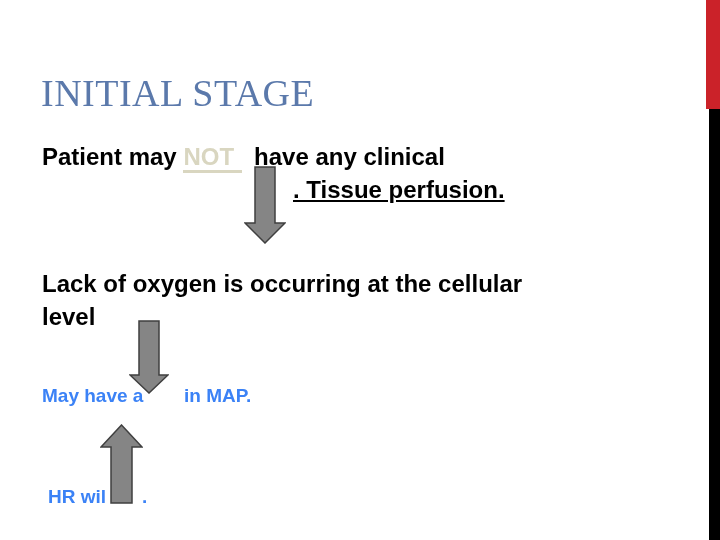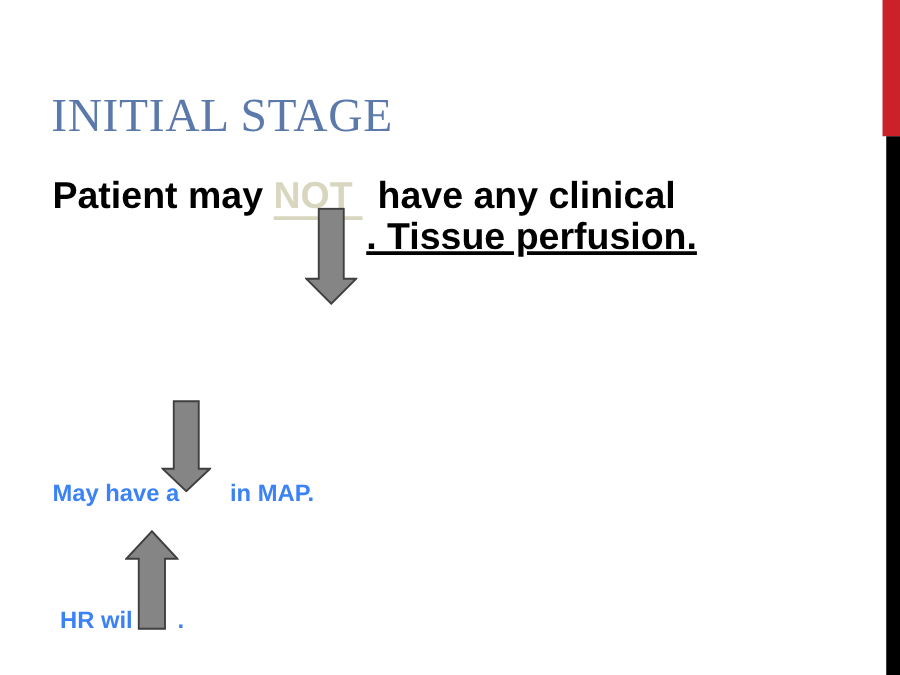--- a/index.html
+++ b/index.html
@@ -7,21 +7,21 @@
     position:relative;width:720px;height:540px;background:var(--background,#fff);
     overflow:hidden;font-family:"Liberation Sans","DejaVu Sans",sans-serif;color:#000;
   }
   .title{
     position:absolute;left:41px;top:71px;
     font-family:"Liberation Serif","DejaVu Serif",serif;
     font-size:38px;font-weight:400;letter-spacing:0.5px;line-height:44px;
     color:var(--title,#5b79ab);white-space:nowrap;
   }
   .body-text{
-    position:absolute;left:42px;font-size:30px;font-weight:bold;
+    position:absolute;left:42px;font-size:24px;font-weight:bold;
     line-height:33px;white-space:nowrap;color:#000;
   }
   .p1{top:140px;}
   .p2{top:267px;}
   .p1 .line2{position:relative;height:33px;}
   .p1 .line2 .l2-post{position:absolute;left:251px;top:0;text-decoration:underline;}
   .not{
     color:var(--not-text,#d9d6c0);
     border-bottom:3px solid var(--not-text,#d9d6c0);
     padding-right:8px;text-decoration:none;
@@ -63,20 +63,24 @@
 
   <div class="body-text p1">
     <div class="line1"><span>Patient may </span><span class="not">NOT</span><span class="after-not">have any clinical</span></div>
     <div class="line2"><span class="l2-post">. Tissue perfusion.</span></div>
   </div>
 
   <svg class="arrow arrow1" width="42" height="78" viewBox="0 0 42 78">
     <polygon points="11,1 31,1 31,57 41,57 21,77 1,57 11,57"></polygon>
   </svg>
 
+  <div class="body-text p2">
+    <div>Lack of oxygen is occurring at the cellular</div>
+    <div>level</div>
+  </div>
 
   <svg class="arrow arrow2" width="40" height="74" viewBox="0 0 40 74">
     <polygon points="10,1 30,1 30,55 39,55 20,73 1,55 10,55"></polygon>
   </svg>
 
   <span class="small-text t3-pre">May have a</span>
   <span class="small-text t3-mid">in MAP.</span>
 
   <svg class="arrow arrow3" width="43" height="80" viewBox="0 0 43 80">
     <polygon points="21.5,1 42,23 32,23 32,79 11,79 11,23 1,23"></polygon>

